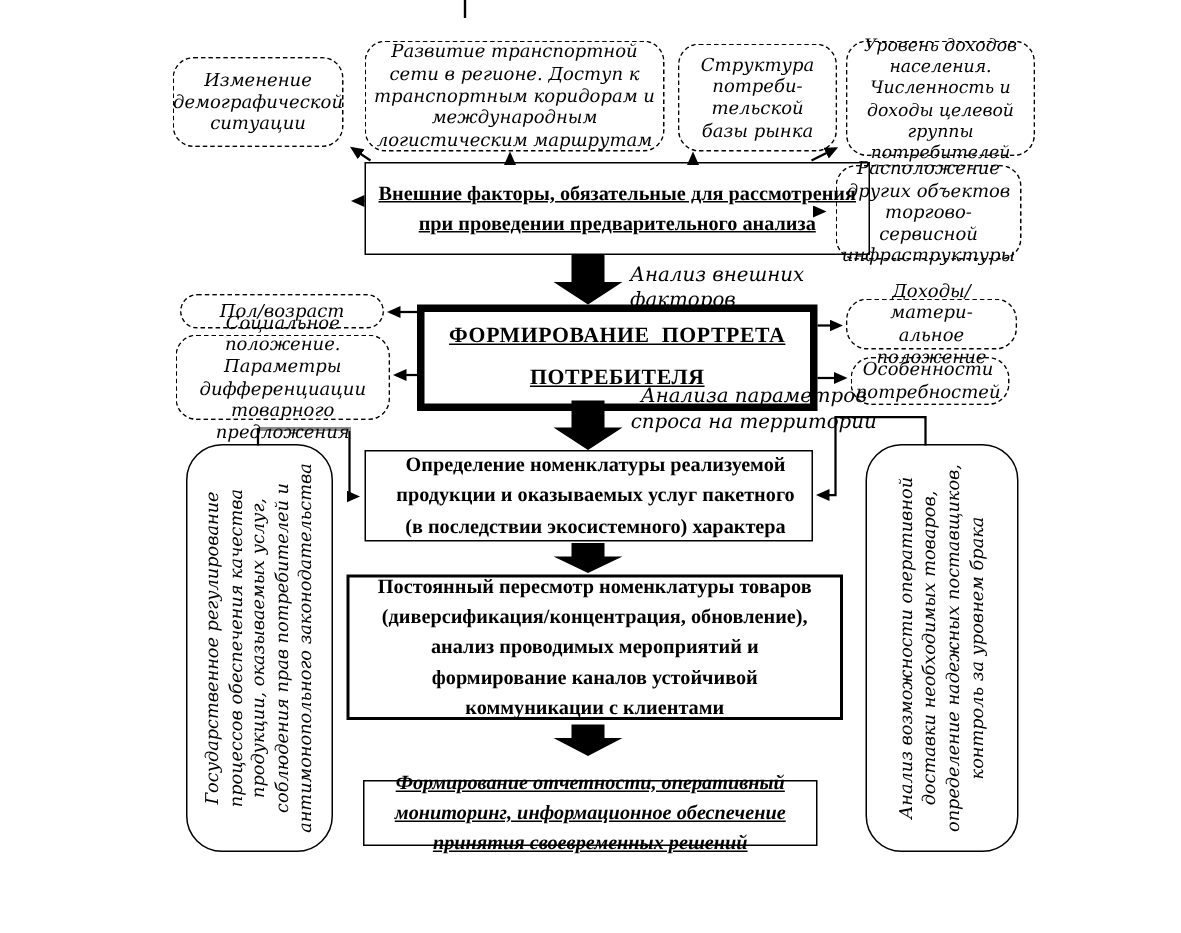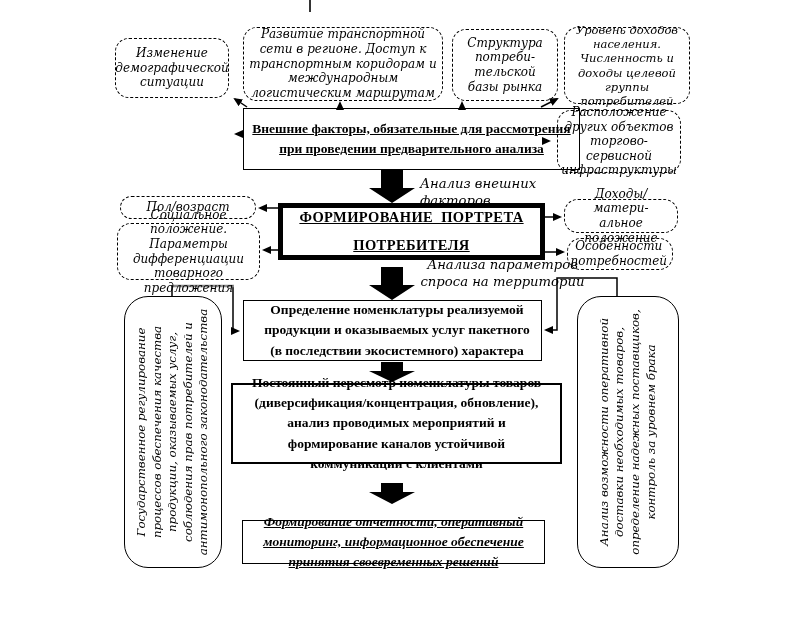--- a/index.html
+++ b/index.html
@@ -106,40 +106,40 @@
   <div class="flabel" style="left:420px;top:176px;width:170px;">
     <span>Анализ внешних факторов</span>
   </div>
 
   <div class="box dashed" style="left:120px;top:196px;width:136px;height:23px;">
     <span>Пол/возраст</span>
   </div>
   <div class="box dashed" style="left:117px;top:223px;width:143px;height:57px;align-items:center;">
     <span>Социальное положение. Параметры дифференциации товарного предложения</span>
   </div>
-  <div class="box solid thick" style="left:278px;top:203px;width:267px;height:57px;">
+  <div class="box solid thick" style="left:278px;top:203px;width:267px;height:71px;">
     <span class="u prewrap portrait-text">ФОРМИРОВАНИЕ  ПОРТРЕТА
 ПОТРЕБИТЕЛЯ</span>
   </div>
   <div class="box dashed" style="left:564px;top:199px;width:114px;height:34px;">
     <span>Доходы/матери- альное положение</span>
   </div>
   <div class="box dashed" style="left:567px;top:238px;width:106px;height:32px;justify-content:flex-end;">
     <span>Особенности потребностей</span>
   </div>
 
   <div class="flabel" style="left:420px;top:257px;width:165px;text-align:center;">
     <span>Анализа параметров спроса на территории</span>
   </div>
 
   <div class="box solid" style="left:243px;top:300px;width:299px;height:61px;padding-left:17px;">
     <span>Определение номенклатуры реализуемой продукции и оказываемых услуг пакетного (в последствии экосистемного) характера</span>
   </div>
 
-  <div class="box solid" style="left:231px;top:383px;width:331px;height:81px;border-width:2px;">
+  <div class="box solid" style="left:231px;top:383px;width:331px;height:97px;border-width:2px;">
     <span>Постоянный пересмотр номенклатуры товаров (диверсификация/концентрация, обновление), анализ проводимых мероприятий и формирование каналов устойчивой коммуникации с клиентами</span>
   </div>
 
   <div class="box solid u" style="left:242px;top:520px;width:303px;height:44px;font-style:italic;">
     <span>Формирование отчетности, оперативный мониторинг, информационное обеспечение принятия своевременных решений</span>
   </div>
 
   <div class="tall" style="left:124px;top:296px;width:98px;height:272px;">
     <div class="rot">
       <span>Государственное регулирование процессов обеспечения качества продукции, оказываемых услуг, соблюдения прав потребителей и антимонопольного законодательства</span>

